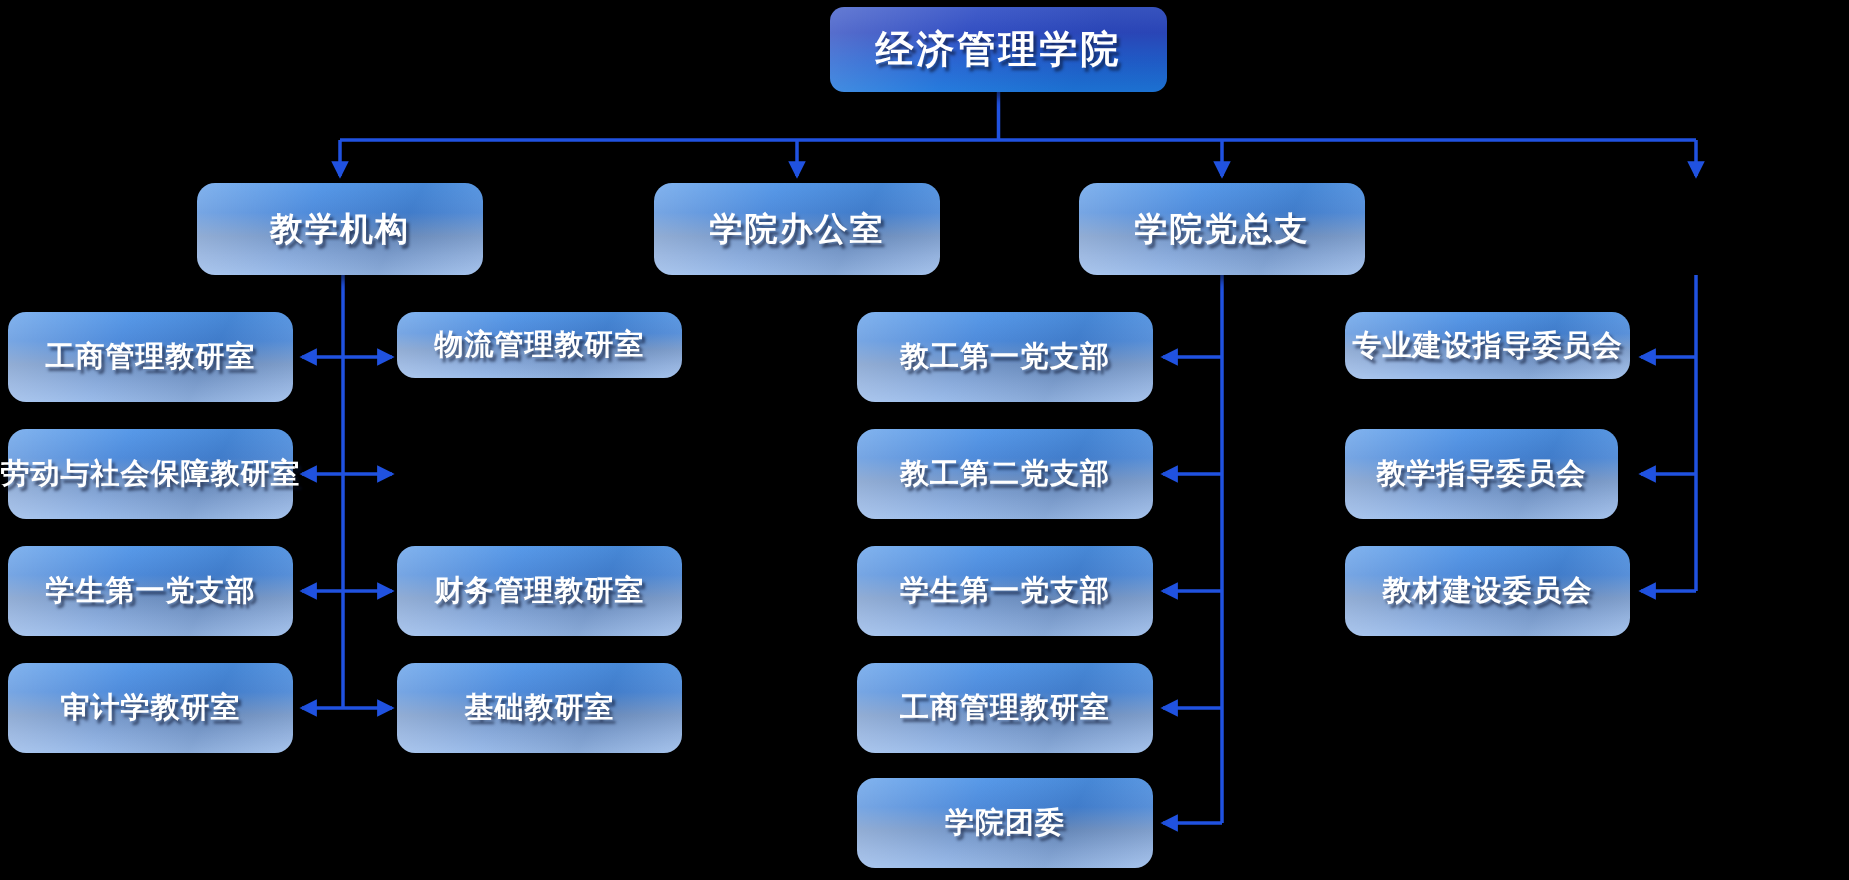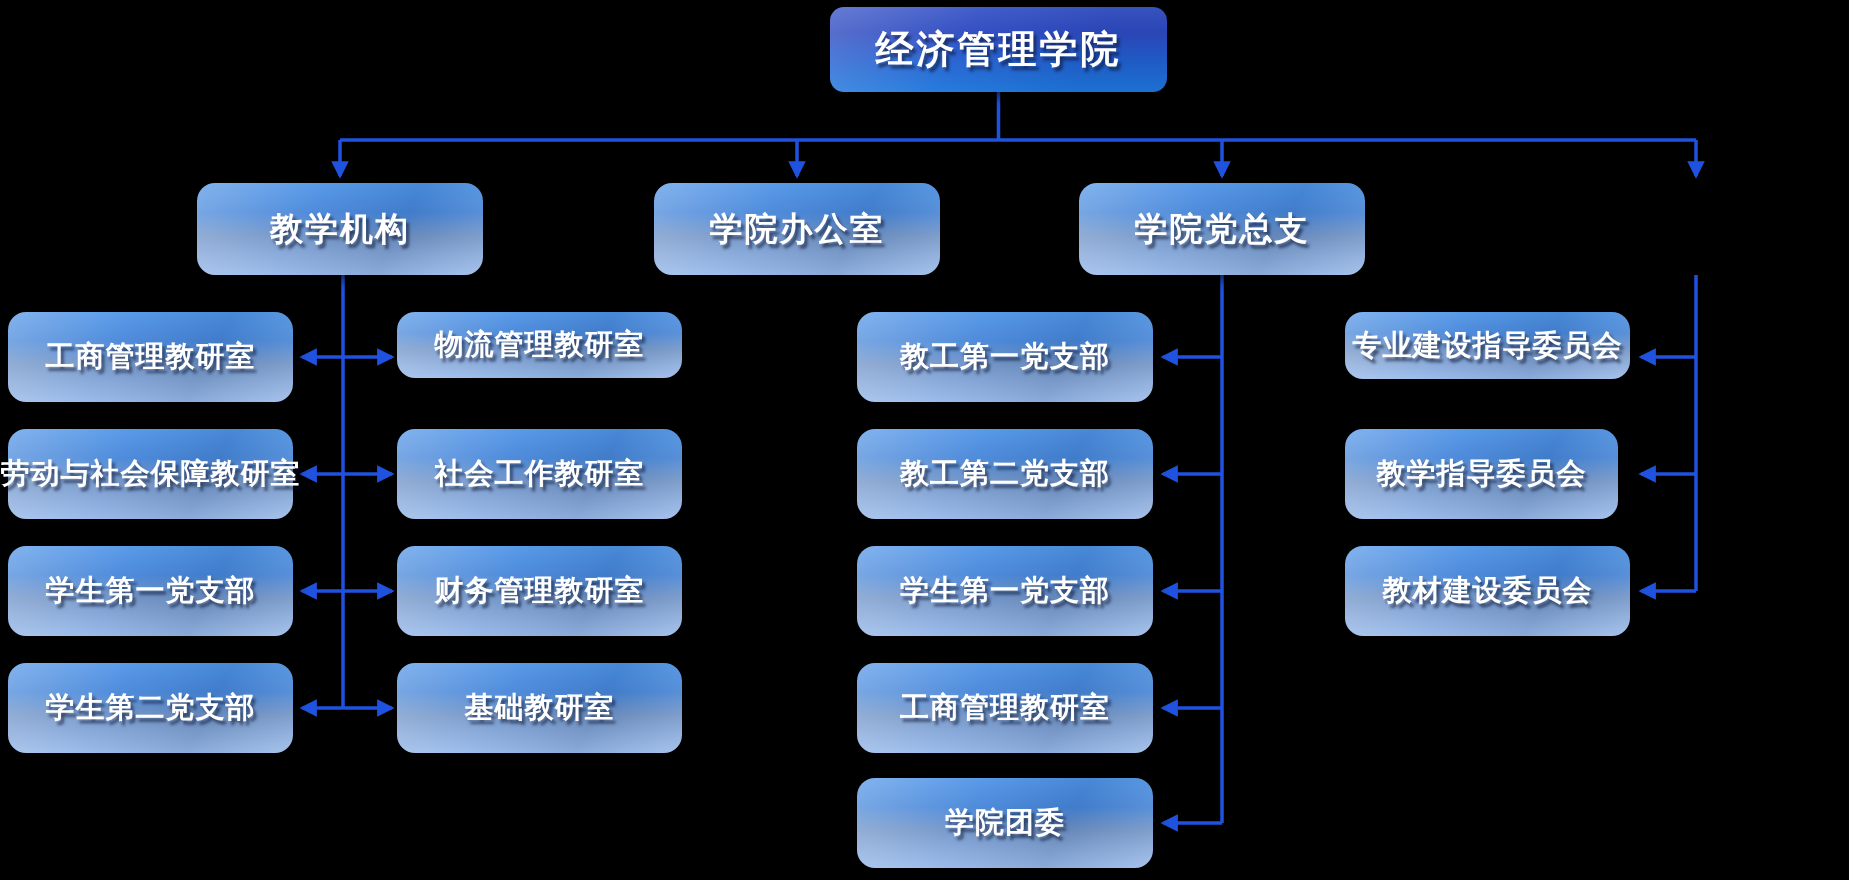--- a/index.html
+++ b/index.html
@@ -80,24 +80,23 @@
 
   <div class="node root" style="left:830px;top:7px;width:337px;height:85px">经济管理学院</div>
 
   <div class="node lvl2" style="left:197px;top:183px;width:286px;height:92px">教学机构</div>
   <div class="node lvl2" style="left:654px;top:183px;width:286px;height:92px">学院办公室</div>
   <div class="node lvl2" style="left:1079px;top:183px;width:286px;height:92px">学院党总支</div>
 
   <div class="node leaf" style="left:8px;top:312px;width:285px;height:90px">工商管理教研室</div>
   <div class="node leaf" style="left:8px;top:429px;width:285px;height:90px">劳动与社会保障教研室</div>
   <div class="node leaf" style="left:8px;top:546px;width:285px;height:90px">学生第一党支部</div>
-  <div class="node leaf" style="left:8px;top:663px;width:285px;height:90px">学生第二党支部</div>
+  <div class="node leaf" style="left:8px;top:663px;width:285px;height:90px">审计学教研室</div>
 
   <div class="node leaf" style="left:397px;top:312px;width:285px;height:66px">物流管理教研室</div>
-  <div class="node leaf" style="left:397px;top:429px;width:285px;height:90px">社会工作教研室</div>
   <div class="node leaf" style="left:397px;top:546px;width:285px;height:90px">财务管理教研室</div>
   <div class="node leaf" style="left:857px;top:312px;width:296px;height:90px">教工第一党支部</div>
 
   <div class="node leaf" style="left:397px;top:663px;width:285px;height:90px">基础教研室</div>
   <div class="node leaf" style="left:857px;top:429px;width:296px;height:90px">教工第二党支部</div>
   <div class="node leaf" style="left:857px;top:546px;width:296px;height:90px">学生第一党支部</div>
   <div class="node leaf" style="left:857px;top:663px;width:296px;height:90px">工商管理教研室</div>
   <div class="node leaf" style="left:857px;top:778px;width:296px;height:90px">学院团委</div>
 
   <div class="node leaf" style="left:1345px;top:312px;width:285px;height:67px">专业建设指导委员会</div>

